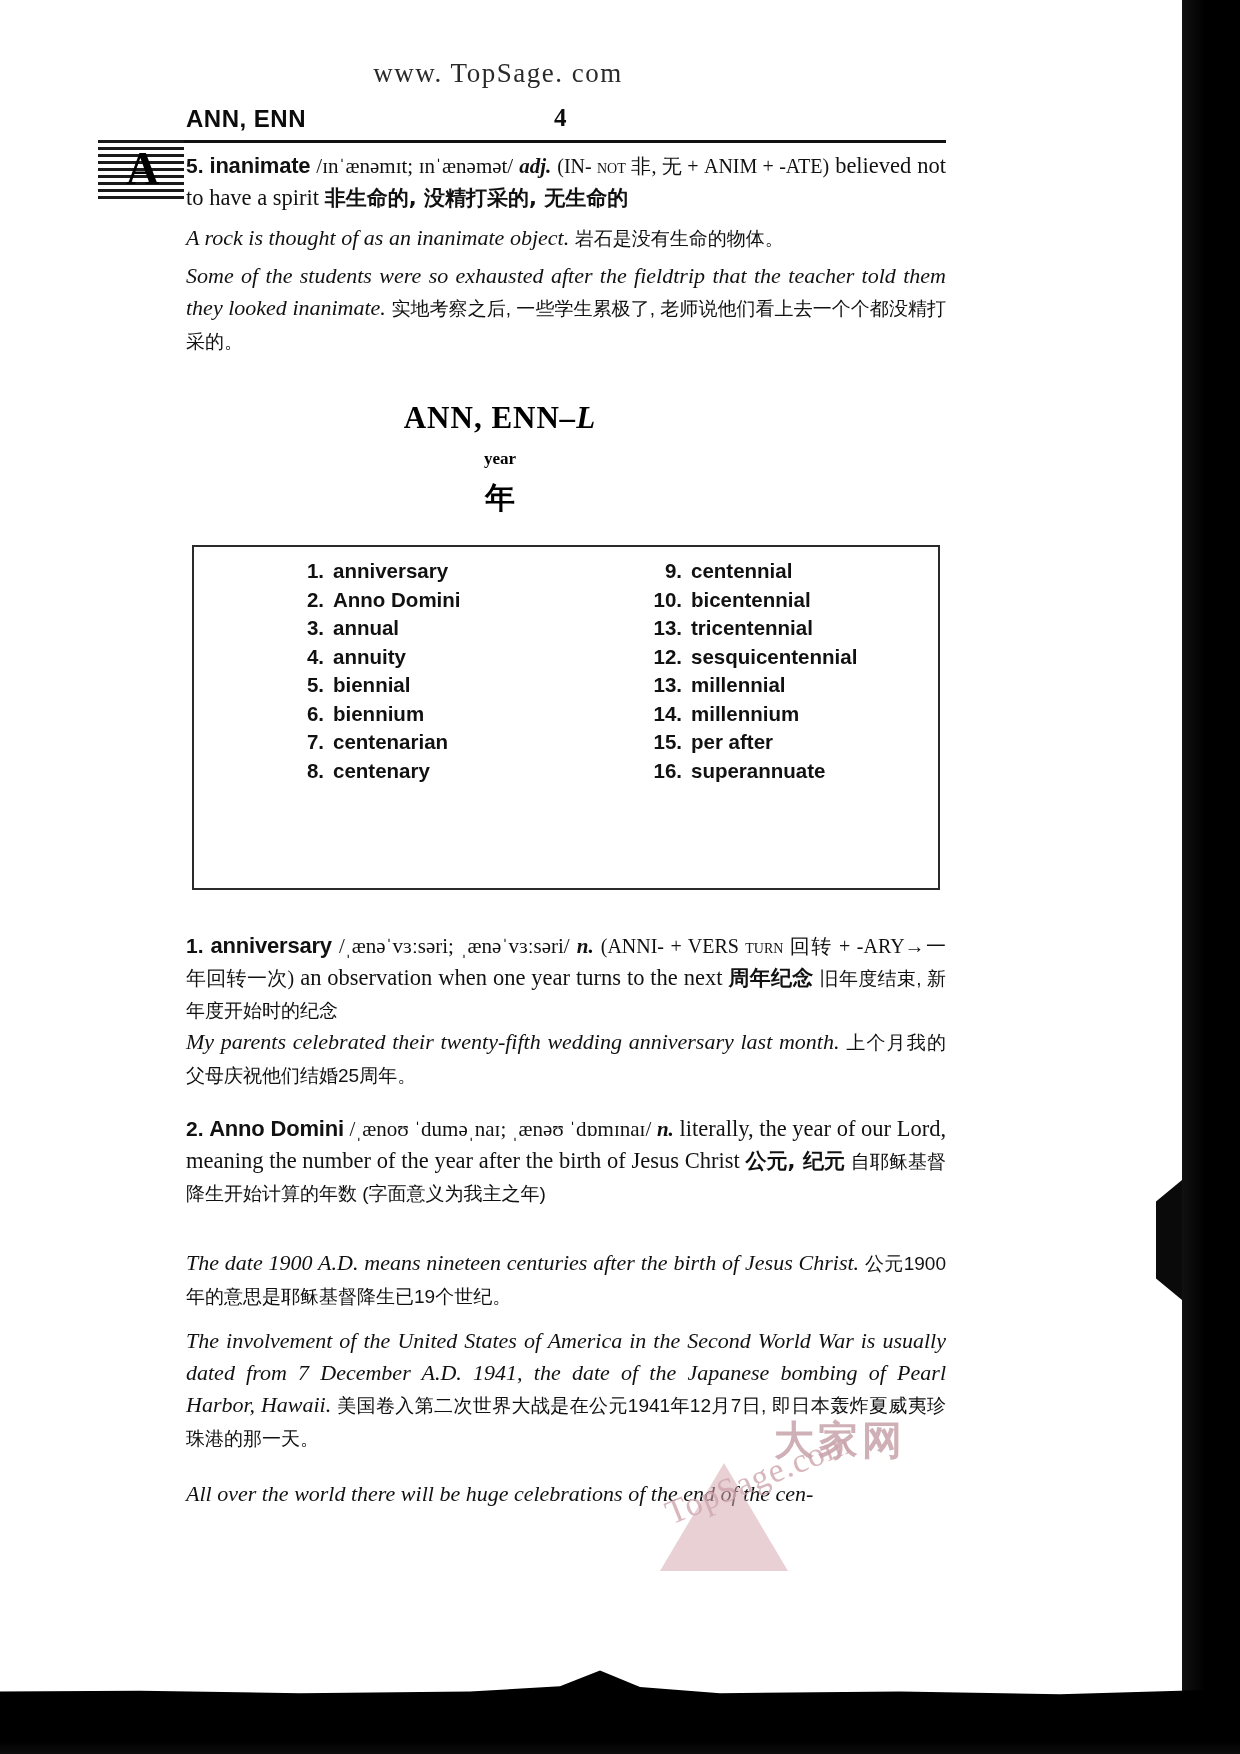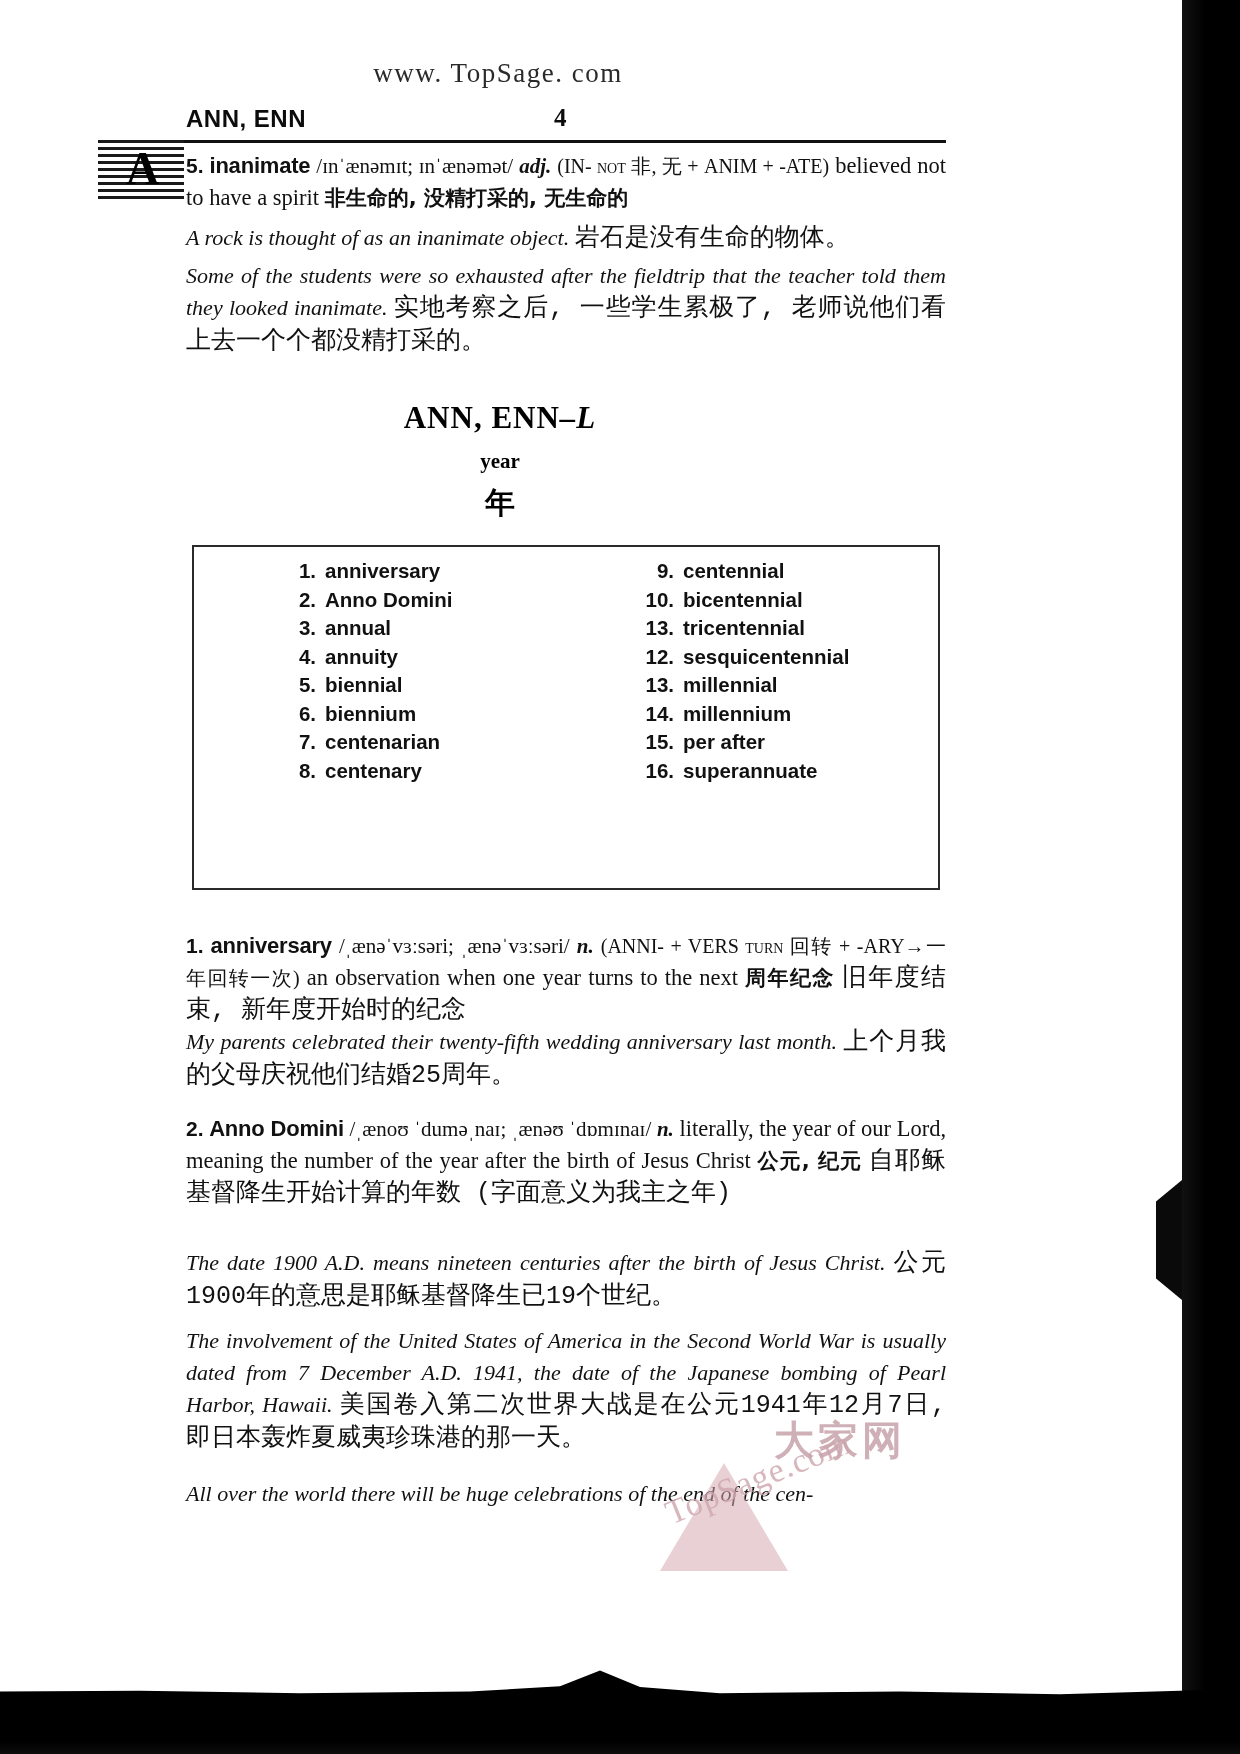--- a/index.html
+++ b/index.html
@@ -66,52 +66,52 @@
     font-weight:bold;font-size:21px;
   }
   .hw{
     font-family:"Liberation Sans","DejaVu Sans",sans-serif;
     font-weight:bold;font-size:22px;letter-spacing:-.2px;
   }
   .ipa{font-size:21px;}
   .pos{font-style:italic;font-weight:bold;font-size:21px;}
   .etym{font-size:20px;font-variant:small-caps;}
   .zh{font-family:"DejaVu Sans",sans-serif;font-weight:bold;font-size:21px;}
-  .zh-n{font-family:Liberation Mono, monospace;font-size:25px;font-weight:normal;}
+  .zh-n{font-family:Liberation Sans, sans-serif;font-size:19px;font-weight:normal;}
 
   .example{
     font-style:italic;font-size:22px;line-height:32px;text-align:justify;
     color:#111;
   }
   .example .zh-n{font-style:normal;}
 
   
   #chapter-title{position:absolute;left:0;top:400px;width:1000px;text-align:center;}
   #chapter-root{
     font-family:"Liberation Serif","DejaVu Serif",serif;
     font-weight:bold;font-size:31px;letter-spacing:1px;color:#000;
   }
   #chapter-root .suffix{font-style:italic;}
   #chapter-gloss-en{
     margin-top:13px;
     font-family:"Liberation Serif","DejaVu Serif",serif;
-    font-weight:bold;font-size:21px;color:#000;
+    font-weight:bold;font-size:17px;color:#000;
   }
   #chapter-gloss-zh{
     margin-top:9px;
     font-family:"DejaVu Sans",sans-serif;font-weight:bold;font-size:30px;color:#000;
   }
 
   
   #word-list-box{
     position:absolute;left:192px;top:545px;width:748px;height:345px;
     border:2px solid #2a2a2a;box-sizing:border-box;
   }
   #word-list-box .inner{
-    position:absolute;left:0;top:10px;width:100%;height:100%;
+    position:absolute;left:8px;top:10px;width:100%;height:100%;
     display:flex;
   }
   #word-list-box .wl-col{flex:1;padding-left:88px;box-sizing:border-box;}
   #word-list-box .wl-col.right{padding-left:60px;}
   .wl-item{
     font-family:"Liberation Sans","DejaVu Sans",sans-serif;
     font-weight:bold;font-size:20.5px;line-height:28.5px;color:#111;
     white-space:nowrap;
   }
   .wl-item .wl-num{display:inline-block;width:34px;text-align:right;margin-right:9px;}

